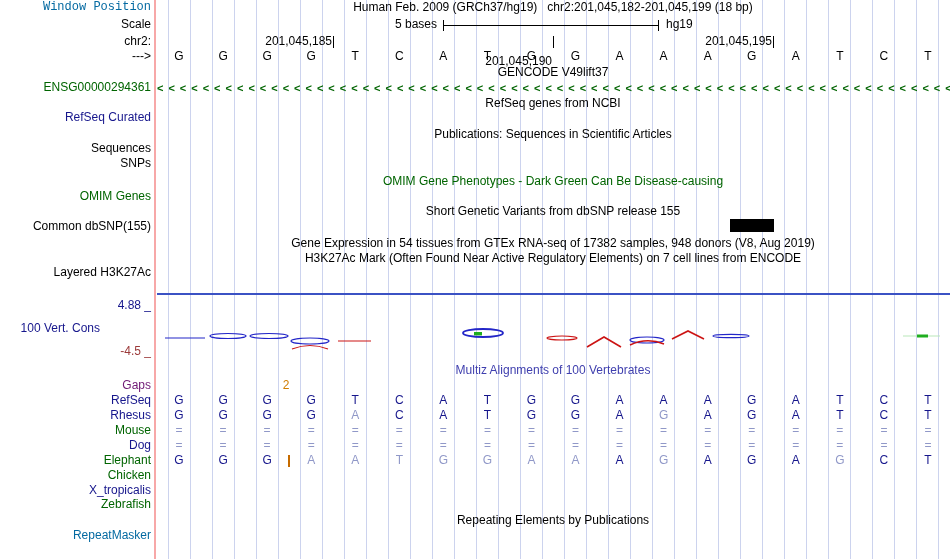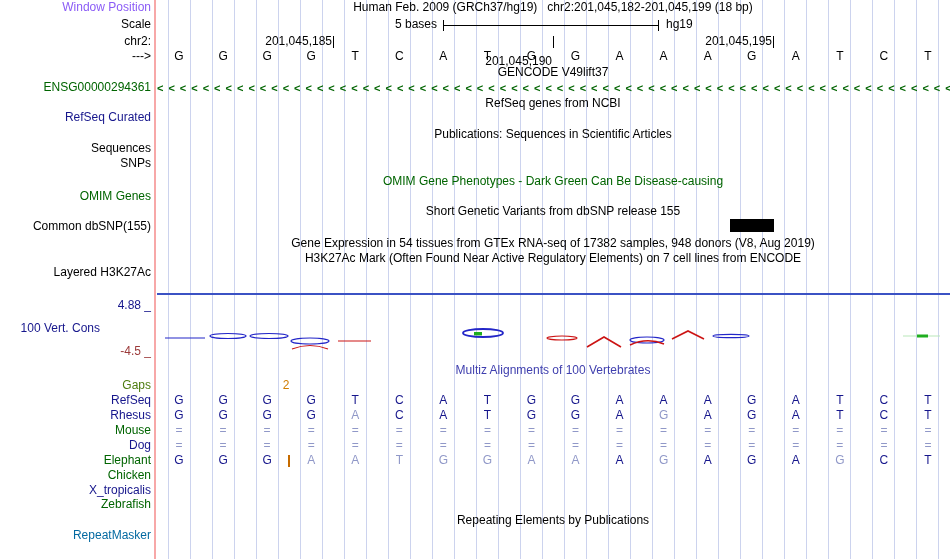--- a/index.html
+++ b/index.html
@@ -65,21 +65,21 @@
       <path d="M473,45 Q490,37 507,44" stroke="#cc1414" stroke-width="1.4"></path>
       <path d="M515,39 L531,31 L547,39" stroke="#cc1414" stroke-width="1.6"></path>
       <ellipse cx="574" cy="36" rx="18" ry="1.6" stroke="#2326c8"></ellipse>
       <path d="M746,36 H783" stroke="#b9e8b9"></path>
       <path d="M760,36 H771" stroke="#1fae1f" stroke-width="3"></path>
     </g>
   </svg>
 
   <div id="eleph-gap-bar" style="left: 288px; top: 455px;"></div>
 
-<div class="abs" style="top: 1px; right: 799px; color: #8b5cf6;">Window Position</div>
+<div class="abs" style="top: 1px; right: 799px; color: #0369a1; font-family: Liberation Mono, monospace;">Window Position</div>
     <div class="abs" style="top: 18px; right: 799px; color: rgb(0, 0, 0);">Scale</div>
     <div class="abs" style="top: 35px; right: 799px; color: rgb(0, 0, 0);">chr2:</div>
     <div class="abs" style="top: 50px; right: 799px; color: rgb(0, 0, 0);">---&gt;</div>
     <div class="abs" style="top: 81px; right: 799px; color: rgb(0, 100, 0);">ENSG00000294361</div>
     <div class="abs" style="top: 111px; right: 799px; color: rgb(22, 22, 140);">RefSeq Curated</div>
     <div class="abs" style="top: 142px; right: 799px; color: rgb(0, 0, 0);">Sequences</div>
     <div class="abs" style="top: 157px; right: 799px; color: rgb(0, 0, 0);">SNPs</div>
     <div class="abs" style="top: 190px; right: 799px; color: rgb(0, 100, 0);">OMIM Genes</div>
     <div class="abs" style="top: 220px; right: 799px; color: rgb(0, 0, 0);">Common dbSNP(155)</div>
     <div class="abs" style="top: 266px; right: 799px; color: rgb(0, 0, 0);">Layered H3K27Ac</div>
@@ -114,21 +114,21 @@
     <div class="abs" style="top: 50px; left: 575.528px; transform: translateX(-50%); color: rgb(0, 0, 0);">G</div>
     <div class="abs" style="top: 50px; left: 619.583px; transform: translateX(-50%); color: rgb(0, 0, 0);">A</div>
     <div class="abs" style="top: 50px; left: 663.639px; transform: translateX(-50%); color: rgb(0, 0, 0);">A</div>
     <div class="abs" style="top: 50px; left: 707.694px; transform: translateX(-50%); color: rgb(0, 0, 0);">A</div>
     <div class="abs" style="top: 50px; left: 751.75px; transform: translateX(-50%); color: rgb(0, 0, 0);">G</div>
     <div class="abs" style="top: 50px; left: 795.806px; transform: translateX(-50%); color: rgb(0, 0, 0);">A</div>
     <div class="abs" style="top: 50px; left: 839.861px; transform: translateX(-50%); color: rgb(0, 0, 0);">T</div>
     <div class="abs" style="top: 50px; left: 883.917px; transform: translateX(-50%); color: rgb(0, 0, 0);">C</div>
     <div class="abs" style="top: 50px; left: 927.972px; transform: translateX(-50%); color: rgb(0, 0, 0);">T</div>
     <div class="abs" style="top: 379px; left: 286px; transform: translateX(-50%); color: rgb(208, 125, 0);">2</div>
-    <div class="abs" style="top: 379px; right: 799px; color: #4d7c0f;">Gaps</div>
+    <div class="abs" style="top: 379px; right: 799px; color: #701a75;">Gaps</div>
     <div class="abs" style="top: 394px; right: 799px; color: rgb(22, 22, 140);">RefSeq</div>
     <div class="abs" style="top: 394px; left: 179.028px; transform: translateX(-50%); color: rgb(22, 22, 140);">G</div>
     <div class="abs" style="top: 394px; left: 223.083px; transform: translateX(-50%); color: rgb(22, 22, 140);">G</div>
     <div class="abs" style="top: 394px; left: 267.139px; transform: translateX(-50%); color: rgb(22, 22, 140);">G</div>
     <div class="abs" style="top: 394px; left: 311.194px; transform: translateX(-50%); color: rgb(22, 22, 140);">G</div>
     <div class="abs" style="top: 394px; left: 355.25px; transform: translateX(-50%); color: rgb(22, 22, 140);">T</div>
     <div class="abs" style="top: 394px; left: 399.306px; transform: translateX(-50%); color: rgb(22, 22, 140);">C</div>
     <div class="abs" style="top: 394px; left: 443.361px; transform: translateX(-50%); color: rgb(22, 22, 140);">A</div>
     <div class="abs" style="top: 394px; left: 487.417px; transform: translateX(-50%); color: rgb(22, 22, 140);">T</div>
     <div class="abs" style="top: 394px; left: 531.472px; transform: translateX(-50%); color: rgb(22, 22, 140);">G</div>

